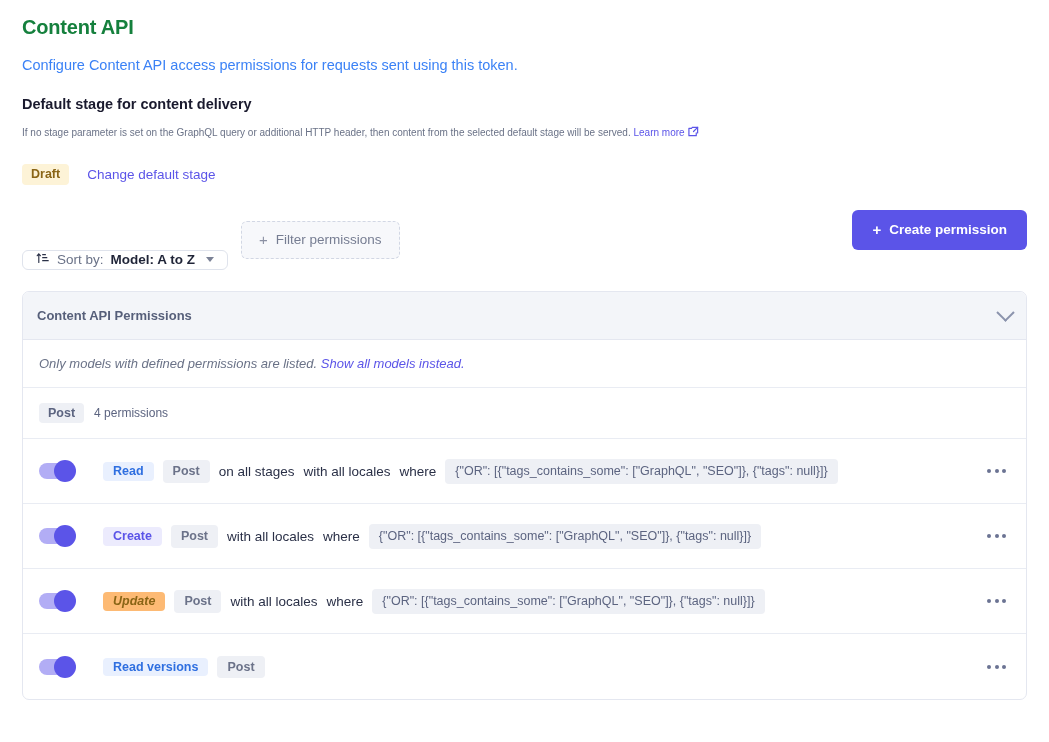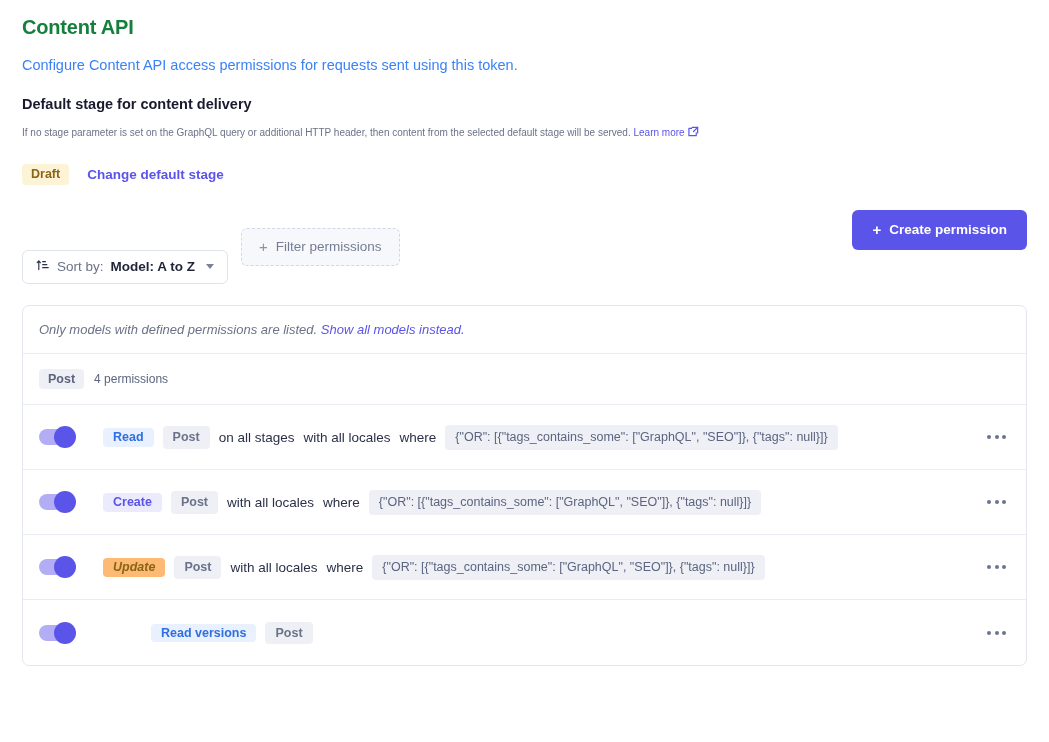--- a/index.html
+++ b/index.html
@@ -76,40 +76,40 @@
     background: #fdf3d7;
     color: #8a6516;
     font-size: 12.5px;
     font-weight: 600;
     border-radius: 4px;
     padding: 4px 9px;
     line-height: 1;
   }
   .stage-change {
     font-size: 13.5px;
-    font-weight: 700;
+    font-weight: 400;
     color: #5b54e8;
     text-decoration: none;
     cursor: pointer;
     text-align: center;
   }
 
   
   .toolbar {
     display: flex;
     align-items: center;
     margin-top: 25px;
     gap: 13px;
     position: relative;
   }
   .btn-sort {
     display: inline-flex;
     align-items: center;
     gap: 7px;
-    height: 34px;
+    height: 20px;
     padding: 0 13px;
     border: 1px solid #dfe3ec;
     border-radius: 6px;
     background: #ffffff;
     font-size: 13.5px;
     color: #6a7287;
     cursor: pointer;
     white-space: nowrap;
     margin-top: 40px;
   }
@@ -221,21 +221,21 @@
   }
 
   
   .perm-row {
     display: flex;
     align-items: center;
     min-height: 65px;
     padding: 0 16px 0 16px;
     border-bottom: 1px solid #e9ecf3;
   }
-  .perm-row:last-child { border-bottom: none; gap: 48px; }
+  .perm-row:last-child { border-bottom: none; }
   .toggle {
     flex: 0 0 auto;
     position: relative;
     width: 36px;
     height: 16px;
     border-radius: 8px;
     background: #b2adf5;
     cursor: pointer;
     margin-right: 28px;
   }
@@ -355,20 +355,24 @@
 
     <button class="btn-create">
       <span class="plus-w">+</span>
       <span>Create permission</span>
     </button>
 
   </div>
 
   <div class="panel">
 
+    <div class="panel-head">
+      <span class="panel-head-title">Content API Permissions</span>
+      <span class="chevron"></span>
+    </div>
 
     <div class="panel-note"><span>Only models with defined permissions are listed. </span><a class="link">Show all models instead.</a></div>
 
     <div class="model-row">
       <span class="chip-model">Post</span>
       <span class="model-count">4 permissions</span>
     </div>
 
     <div id="perm-list">
         <div class="perm-row">

